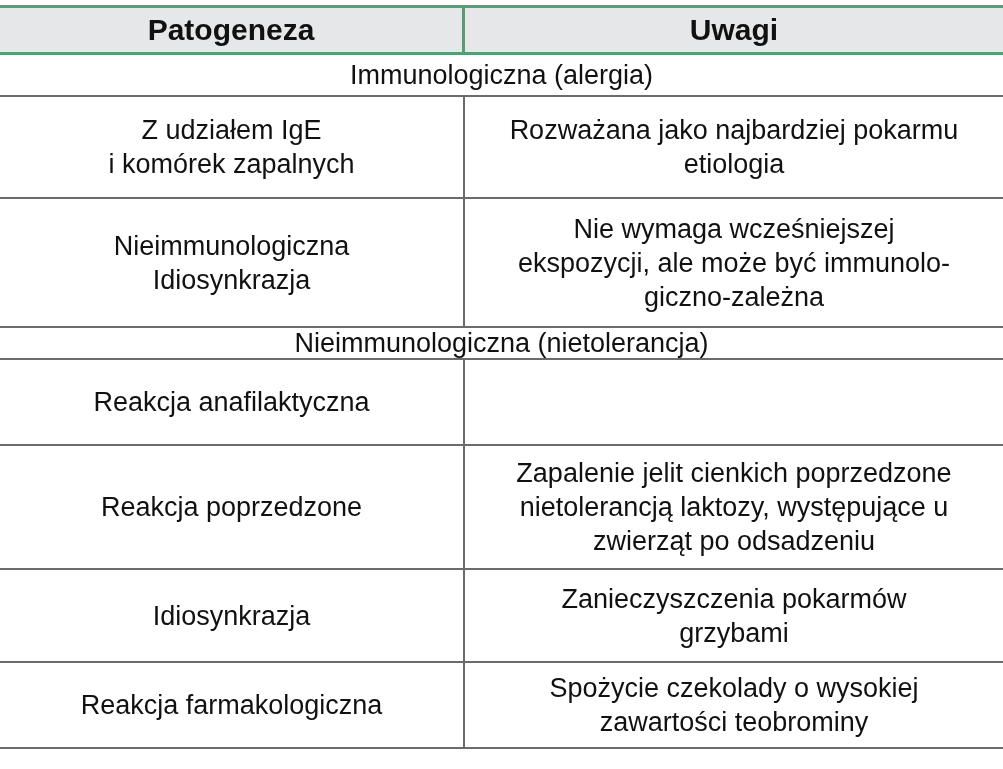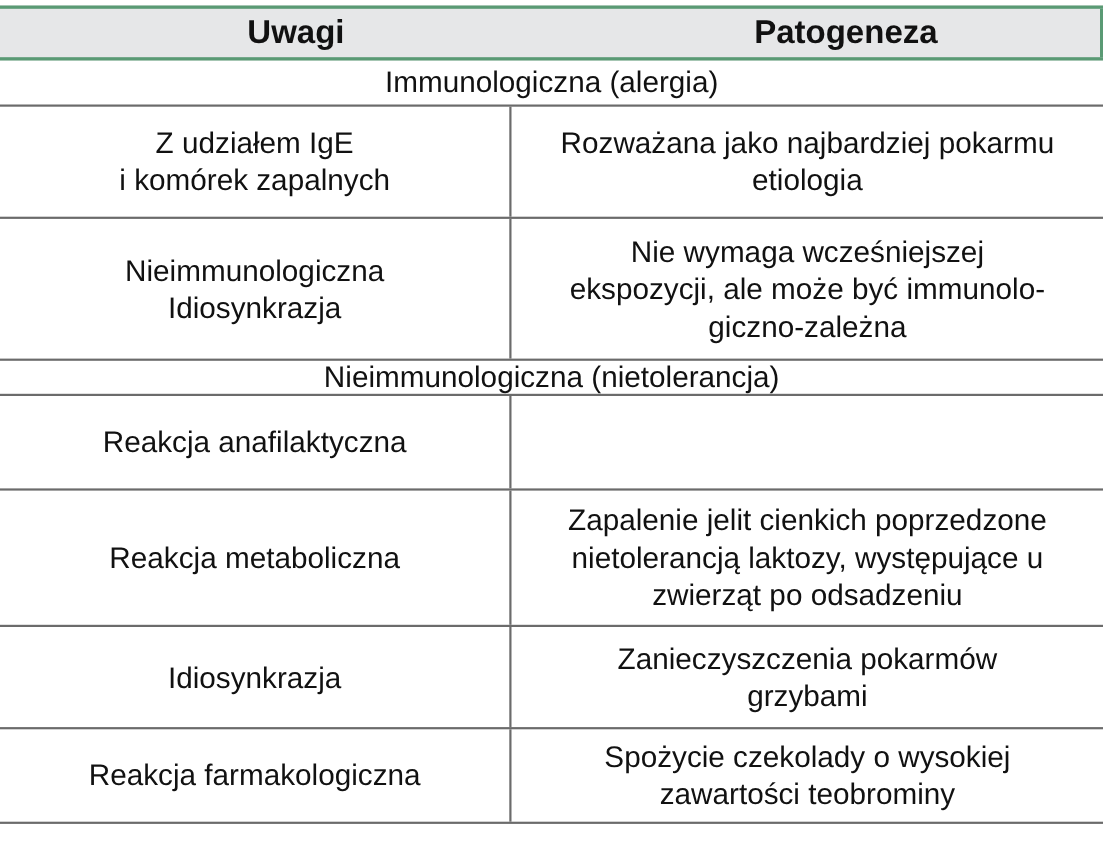--- a/index.html
+++ b/index.html
@@ -13,22 +13,22 @@
     .hdr .cell { font-weight:bold; font-size:30px; }
     .hdr .c1 { border-right:3px solid #5a9a74; }
     .sec { height:42px; }
     .sec .cell { width:100%; }
   </style>
 </head>
 <body>
 
 <div class="tbl">
   <div class="row hdr">
+    <div class="cell c1">Patogeneza</div>
     <div class="cell c2">Uwagi</div>
-    <div class="cell c1">Patogeneza</div>
   </div>
 
   <div class="row sec">
     <div class="cell">Immunologiczna (alergia)</div>
   </div>
   <div class="row" style="height:102px">
     <div class="cell c1">Z udziałem IgE
 i komórek zapalnych</div>
     <div class="cell c2">Rozważana jako najbardziej pokarmu
 etiologia</div>
@@ -41,21 +41,21 @@
 giczno-zależna</div>
   </div>
 
   <div class="row sec" style="height:32px">
     <div class="cell">Nieimmunologiczna (nietolerancja)</div>
   </div>
   <div class="row" style="height:86px">
     <div class="cell c1">Reakcja anafilaktyczna</div>
   </div>
   <div class="row" style="height:124px">
-    <div class="cell c1">Reakcja metaboliczna</div>
+    <div class="cell c1">Reakcja poprzedzone</div>
     <div class="cell c2">Zapalenie jelit cienkich poprzedzone
 nietolerancją laktozy, występujące u
 zwierząt po odsadzeniu</div>
   </div>
   <div class="row" style="height:93px">
     <div class="cell c1">Idiosynkrazja</div>
     <div class="cell c2">Zanieczyszczenia pokarmów
 grzybami</div>
   </div>
   <div class="row" style="height:86px">

